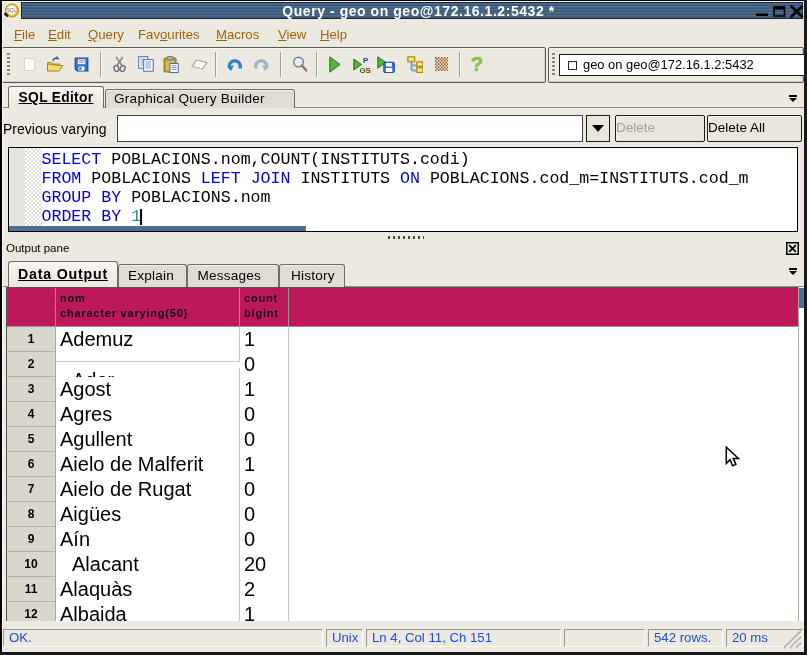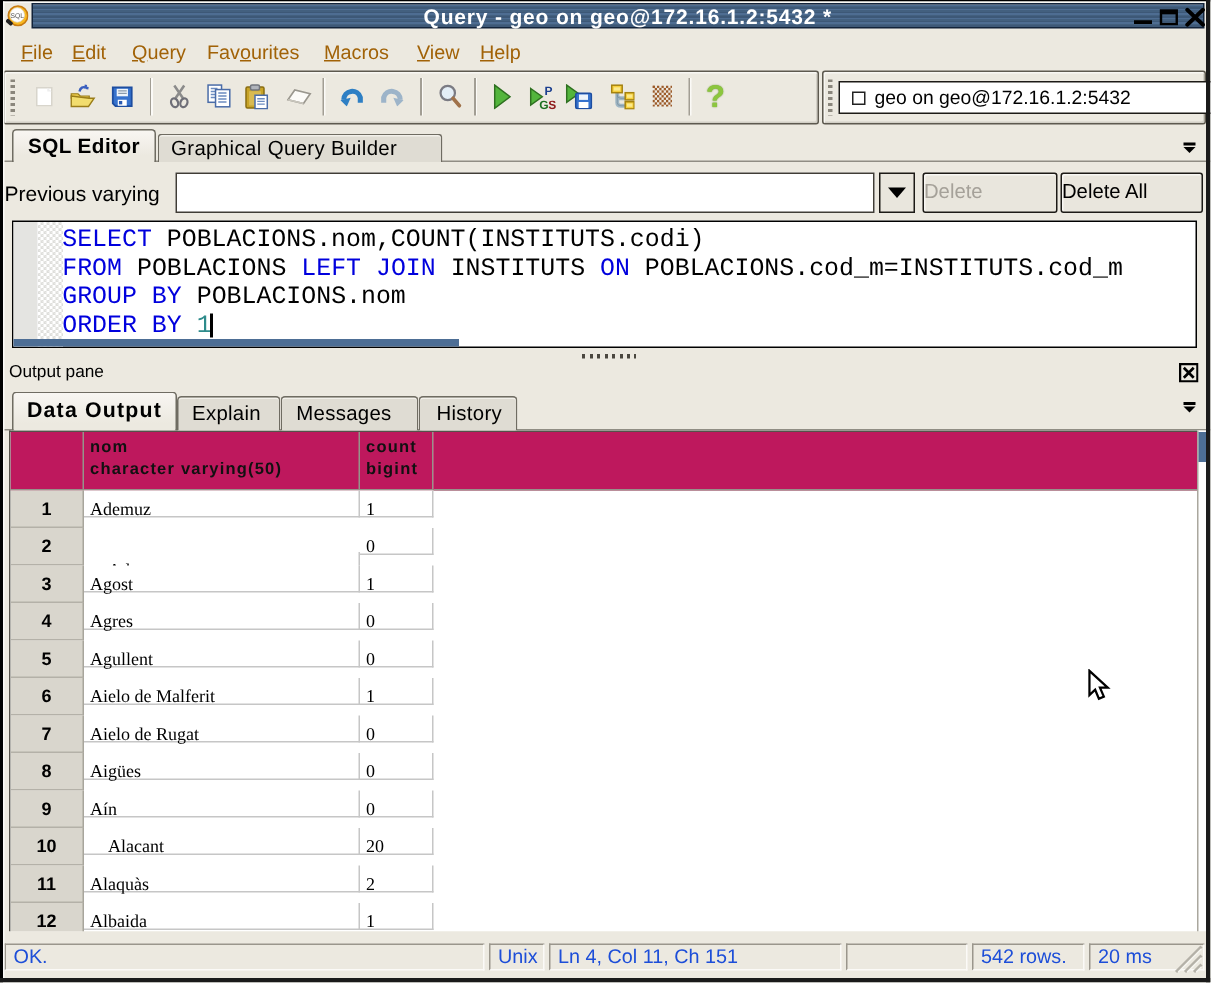--- a/index.html
+++ b/index.html
@@ -22,21 +22,21 @@
 
 .tbpanel { top:47px; height:36px; border:1px solid #5d594f; border-radius:2px; background:#ece9e0; box-shadow:inset 1px 1px 0 #f8f7f3, inset -1px -1px 0 #d2cfc6; }
 .grip { position:absolute; top:6px; width:3px; height:24px; background:repeating-linear-gradient(180deg,#8a867c 0 2px, transparent 2px 4px); }
 .tsep { position:absolute; top:5px; width:2px; height:25px; background:linear-gradient(90deg,#a29e94 0 1px,#fbfaf7 1px 2px); }
 .ticon { position:absolute; top:55px; width:18px; height:18px; }
 #connbox { left:559px; top:54px; width:269px; height:22px; background:#fff; border:1px solid #1c1a16; font-size:12.9px; line-height:20px; color:#000; }
 #connsq { position:absolute; left:8px; top:6px; width:9px; height:9px; border:1px solid #222; background:#fff; }
 
 .tabline { left:0; width:807px; height:1px; background:#908d84; }
 .tab { position:absolute; border:1px solid #6f6c62; border-bottom:none; border-radius:3px 3px 0 0; text-align:center; }
-.tab.active { background:linear-gradient(180deg,#f8f6f2 0,#ece9e0 80%); font-weight:bold; z-index:3; }
+.tab.active { background:linear-gradient(180deg,#f8f6f2 0,#ece9e0 80%); font-weight:bold; z-index:3;text-decoration:underline; }
 .tab.inactive { background:#dfdcd3; box-shadow:inset 0 1px 0 #f2f0ea; z-index:1; }
 .tabarrow { position:absolute; width:8px; height:8px; }
 .tabarrow .bar { position:absolute; left:0; top:0; width:8px; height:2px; background:#000; }
 .tabarrow .tri { position:absolute; left:0; top:3px; width:0; height:0; border-left:4px solid transparent; border-right:4px solid transparent; border-top:4.5px solid #000; }
 
 #prevlabel { left:3px; top:121px; font-size:14px; }
 #prevcombo { left:117px; top:115px; width:466px; height:27px; background:#fff; border:1px solid #403d36; }
 #prevarrow { left:586px; top:115px; width:24px; height:27px; background:#e9e6dd; border:1px solid #1c1a16; }
 .btn { position:absolute; top:115px; height:27px; background:#e9e6dd; border:1px solid #1c1a16; border-radius:2px; font-size:13.5px; text-align:left; line-height:24px; box-shadow:inset 1px 1px 0 #f8f7f3; }
 
@@ -48,21 +48,21 @@
 .num { color:#2e8b8b; }
 #caret { position:absolute; width:2px; height:16px; background:#000; }
 #hthumb { left:9px; top:226px; width:297px; height:5px; background:#4d6e95; }
 
 #splitdots { left:388px; top:236px; width:36px; height:3px; background:repeating-linear-gradient(90deg,#4a473f 0 2px, transparent 2px 5px); }
 #outlabel { left:6px; top:242px; font-size:11.5px; }
 
 #grid { left:6px; top:287px; width:792px; height:334px; background:#fff; border-top:1px solid #55524a; border-left:1px solid #55524a; overflow:hidden; }
 .hcell { position:absolute; top:0; height:39px; background:#be185d; border-right:1px solid #96938a; border-bottom:1px solid #96938a; font-weight:bold; font-size:11px; line-height:15px; color:#111; letter-spacing:0.8px; }
 .rnum { position:absolute; left:0; width:49px; height:25px; background:#d9d6cd; border-right:1px solid #a8a59c; border-bottom:1px solid #b4b1a8; font-weight:bold; font-size:12px; text-align:center; line-height:24px; }
-.dcell { position:absolute; height:18px; border-right:1px solid #c6c6c6; border-bottom:1px solid #c6c6c6; font-family:Liberation Serif, serif; font-size:12px; line-height:24px; white-space:pre; background:#fff; }
+.dcell { position:absolute; height:35px; border-right:1px solid #c6c6c6; border-bottom:1px solid #c6c6c6; font-family:Liberation Sans, sans-serif; font-size:20px; line-height:24px; white-space:pre; background:#fff; }
 #vtrack { left:798px; top:287px; width:6px; height:334px; background:#fdfdfd; border-left:1px solid #aaa79e; }
 #vthumb { left:798.5px; top:288px; width:5.5px; height:20px; background:#4d6e95; }
 
 #statusbar { left:0; top:621px; width:807px; height:31px; background:#ece9e0; }
 .sfield { position:absolute; top:629px; height:18px; border:1px solid; border-color:#9a968c #fbfaf7 #fbfaf7 #9a968c; font-size:13.2px; line-height:16px; padding-left:5px; color:#1d4ed8; }
 </style>
 </head>
 <body>
 
 <div class="abs" id="titlebar">Query - geo on geo@172.16.1.2:5432 *</div>

